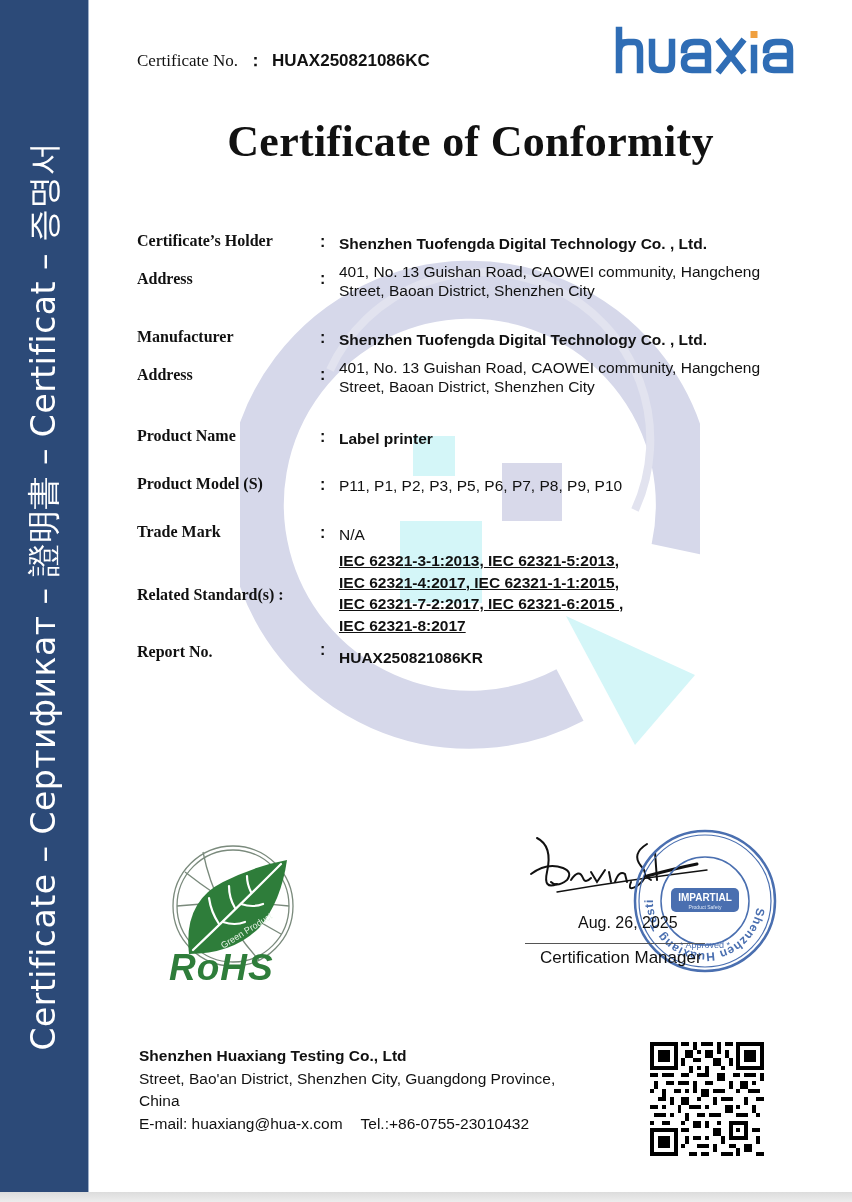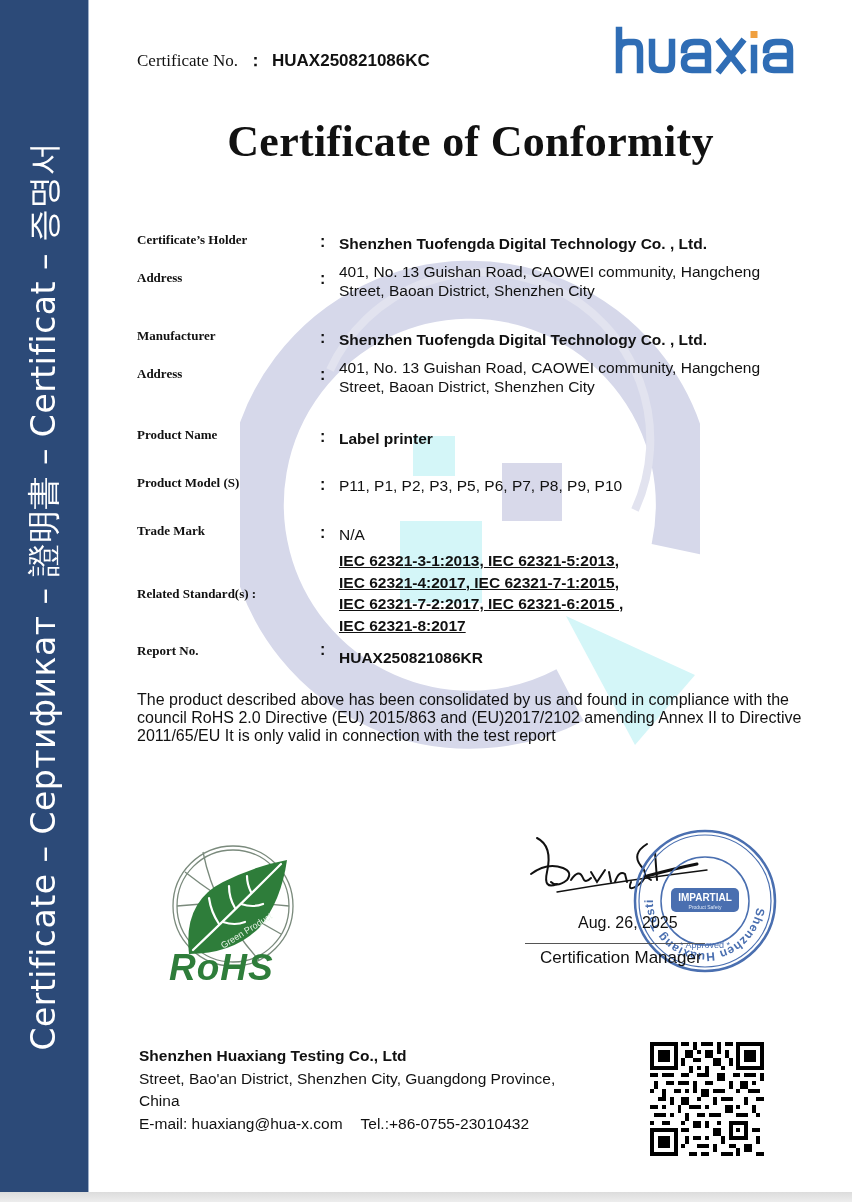--- a/index.html
+++ b/index.html
@@ -19,21 +19,21 @@
     
     .cert-no { position: absolute; left: 137px; top: 49px; font-size: 17px; white-space: nowrap; }
     .cert-no .lbl { font-family: "Liberation Serif", serif; }
     .cert-no .colon { font-family: "Liberation Serif", serif; margin: 0 8px 0 9px; font-weight: bold; }
     .cert-no .val { font-weight: bold; font-size: 17px; }
     .logo { position: absolute; left: 614px; top: 26px; }
 
     .title { position: absolute; left: 89px; width: 763px; top: 116px; text-align: center; font-family: "Liberation Serif", serif; font-weight: bold; font-size: 44px; letter-spacing: 0.3px; }
 
     
-    .field-label { position: absolute; left: 137px; font-family: "Liberation Serif", serif; font-weight: bold; font-size: 13px; white-space: nowrap; }
+    .field-label { position: absolute; left: 137px; font-family: "Liberation Serif", serif; font-weight: bold; font-size: 16px; white-space: nowrap; }
     .field-colon { position: absolute; left: 320px; font-weight: bold; font-size: 16px; }
     .field-value { position: absolute; left: 339px; font-size: 15.5px; line-height: 19px; white-space: nowrap; }
     .field-value.bold { font-weight: bold; }
     .std-line { display: block; font-weight: bold; font-size: 15.5px; line-height: 21.5px; text-decoration: underline; }
 
     .statement { position: absolute; left: 137px; top: 691px; width: 690px; font-size: 16px; line-height: 18px; color: #111; }
 
     
     .rohs-logo { position: absolute; left: 163px; top: 842px; }
     .signature { position: absolute; left: 527px; top: 832px; }
@@ -131,30 +131,29 @@
   <div class="field-colon" style="top:476px">:</div>
   <div class="field-value" style="top:476px">P11, P1, P2, P3, P5, P6, P7, P8, P9, P10</div>
 
   <div class="field-label" style="top:523px">Trade Mark</div>
   <div class="field-colon" style="top:524px">:</div>
   <div class="field-value" style="top:525px">N/A</div>
 
   <div class="field-label" style="top:586px">Related Standard(s) :</div>
   <div class="field-value" style="top:550px">
     <span class="std-line">IEC 62321-3-1:2013, IEC 62321-5:2013,</span>
-    <span class="std-line">IEC 62321-4:2017, IEC 62321-7-1:2015,</span>
+    <span class="std-line">IEC 62321-4:2017, IEC 62321-1-1:2015,</span>
     <span class="std-line">IEC 62321-7-2:2017, IEC 62321-6:2015 ,</span>
     <span class="std-line">IEC 62321-8:2017</span>
   </div>
 
   <div class="field-label" style="top:643px">Report No.</div>
   <div class="field-colon" style="top:641px">:</div>
   <div class="field-value bold" style="top:648px">HUAX250821086KR</div>
 
-  <div class="statement">The product described above has been consolidated by us and found in compliance with the council RoHS 2.0 Directive (EU) 2015/863 and (EU)2017/2102 amending Annex II to Directive 2011/65/EU It is only valid in connection with the test report</div>
 
   <svg class="rohs-logo" width="140" height="142" viewBox="0 0 140 142" xmlns="http://www.w3.org/2000/svg">
     <g fill="none" stroke="#7a8a7c" stroke-width="1.3">
       <circle cx="70" cy="64" r="60"></circle>
       <circle cx="70" cy="64" r="56"></circle>
       <path d="M22 30 Q60 60 118 92"></path>
       <path d="M14 64 Q70 58 126 64"></path>
       <path d="M40 10 Q52 70 96 118"></path>
     </g>
     <path d="M26 112 Q20 60 60 40 Q92 24 124 18 Q118 60 96 86 Q70 112 26 112 Z" fill="#2e7d3a"></path>

